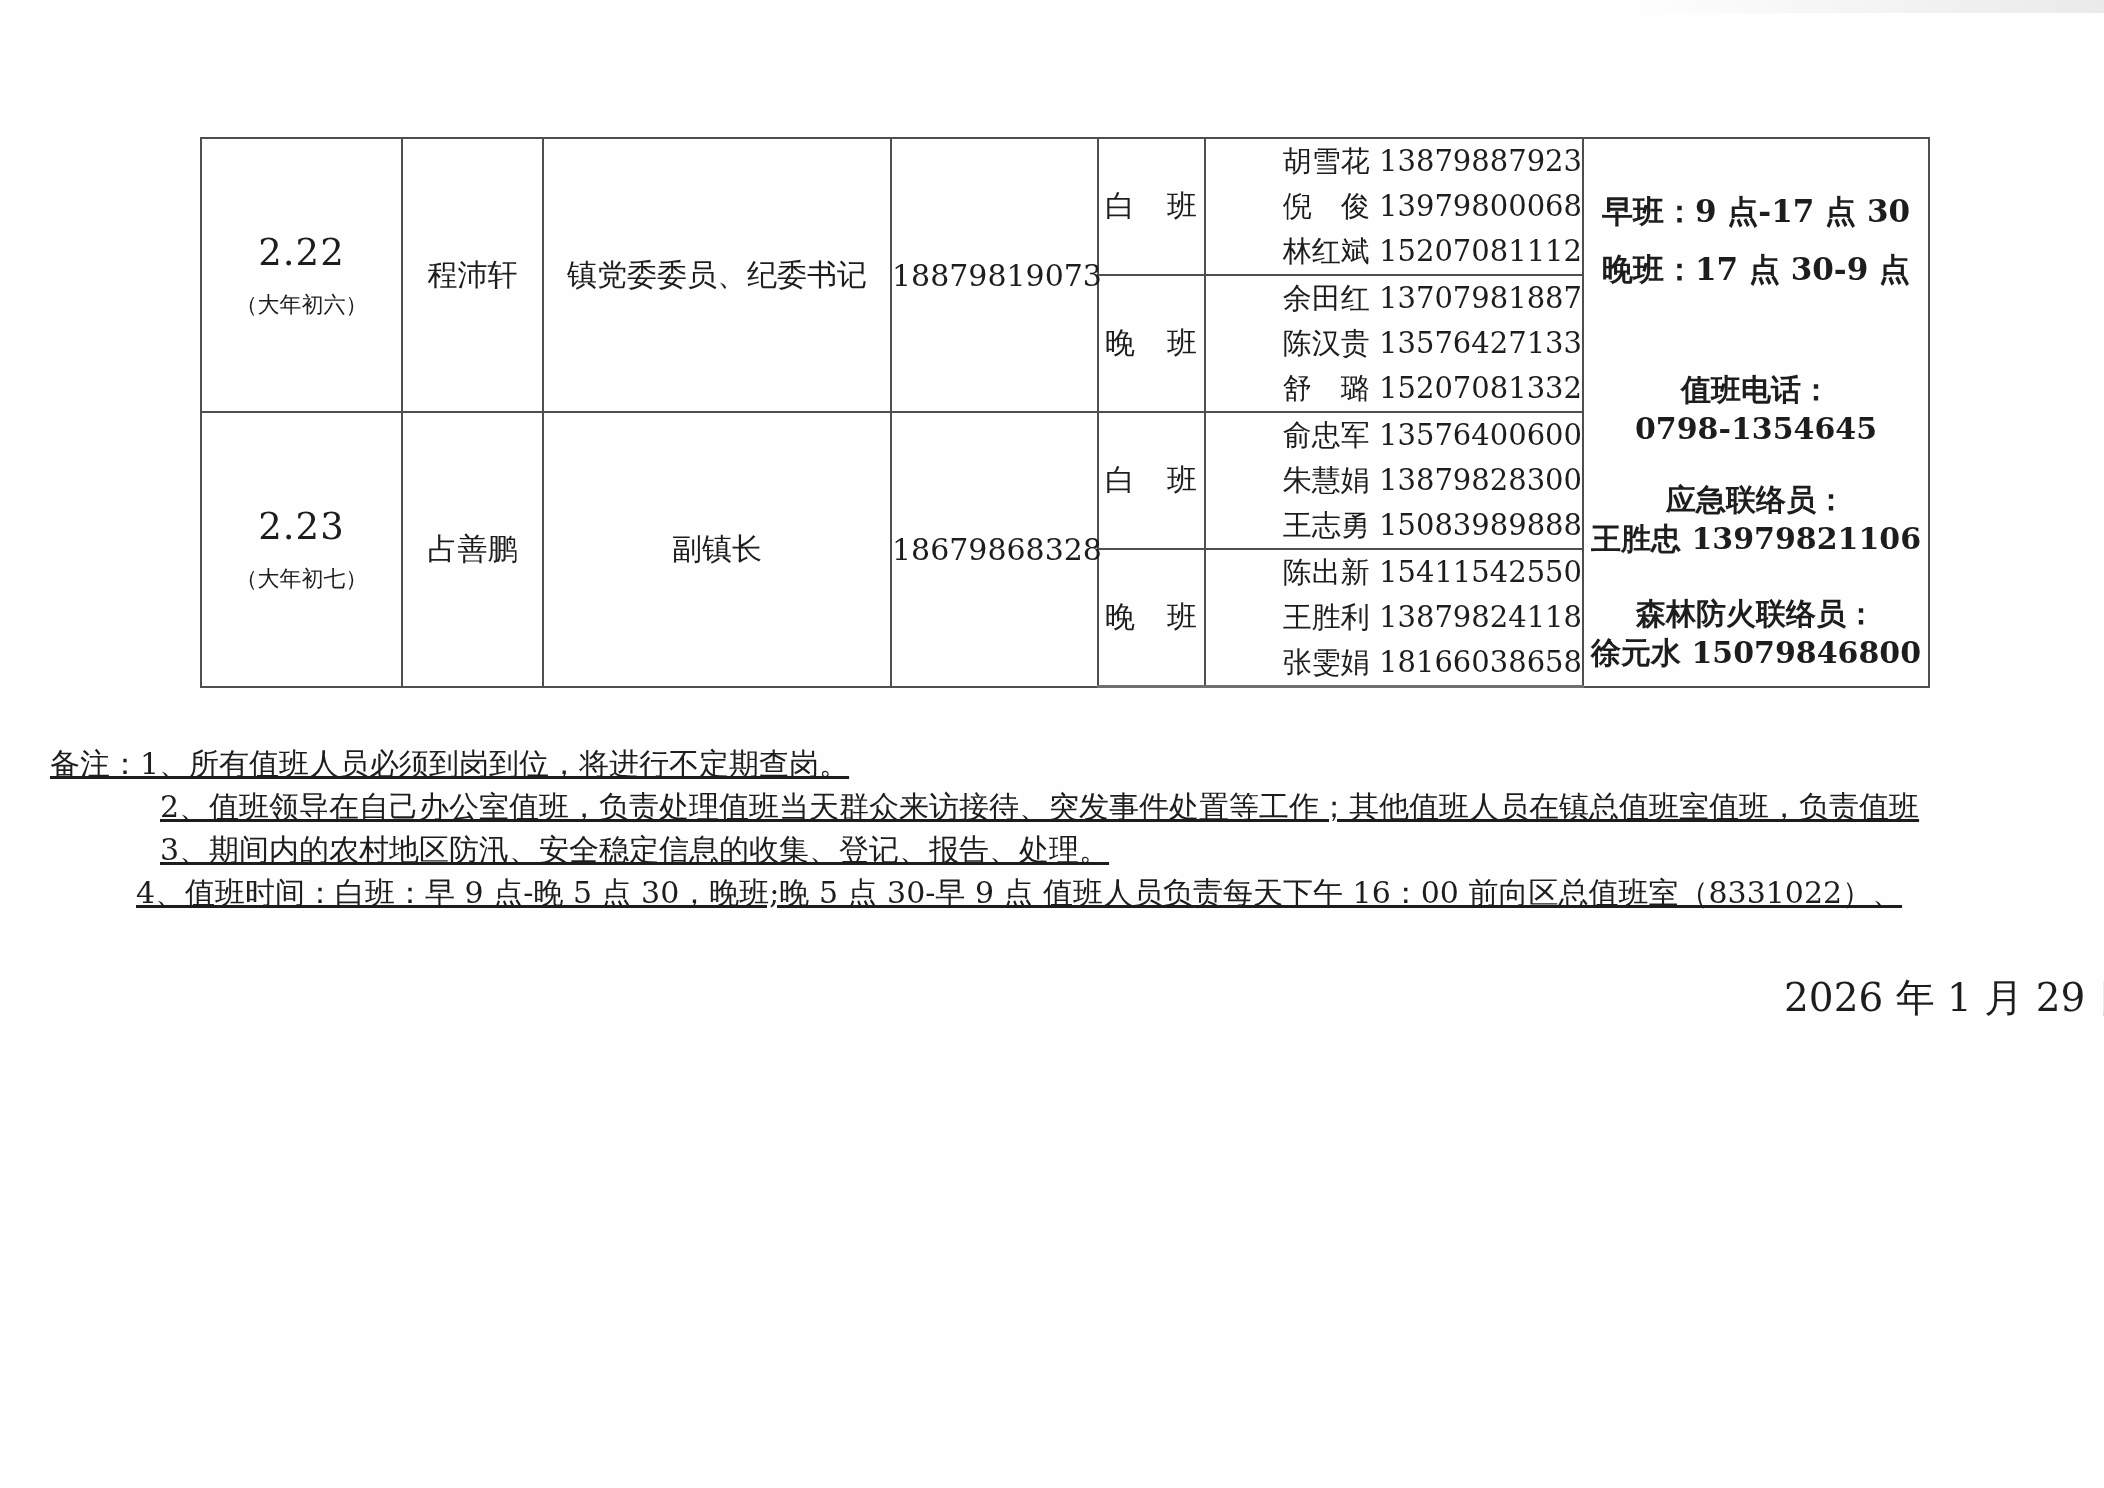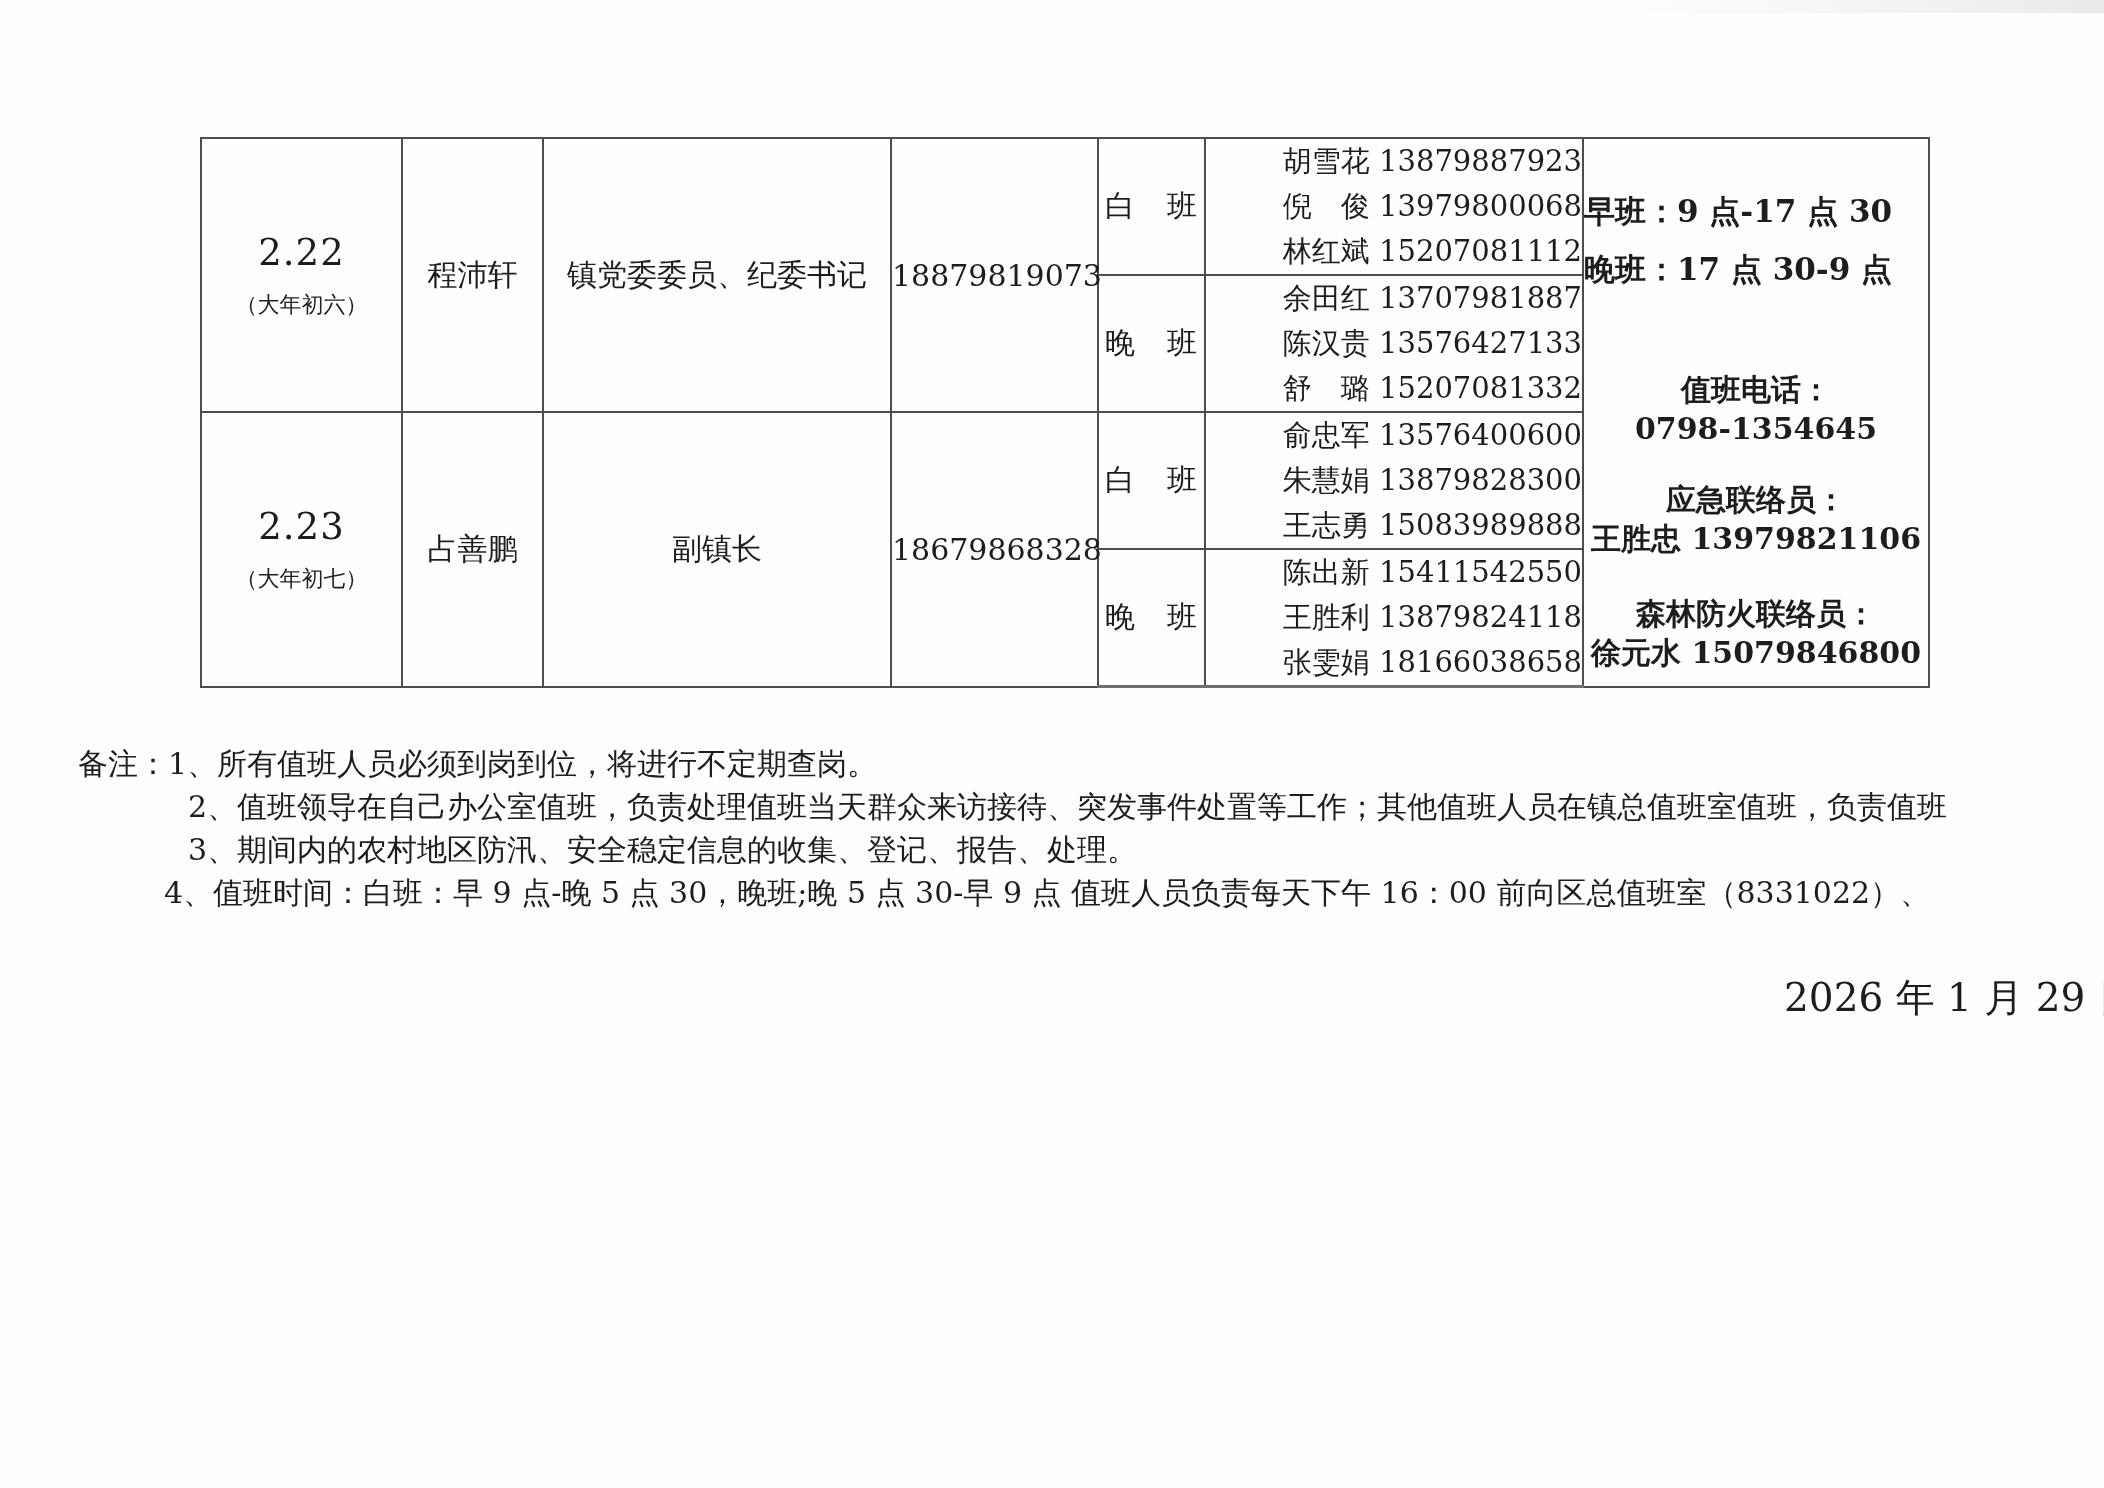--- a/index.html
+++ b/index.html
@@ -41,36 +41,37 @@
   table.duty tr { height: 136px; }
   table.duty tr.last td { border-bottom: 3px solid #6f6f6f; }
 
   .date-num   { font-size: 37px; letter-spacing: 1px; margin-bottom: 16px; }
   .date-lunar { font-size: 22px; font-family: Liberation Serif, serif; }
   .shift-label { letter-spacing: 1px; }
   td.people { text-align: left; padding-left: 38px; vertical-align: middle; }
   td.people .pl { line-height: 45px; font-size: 29px; white-space: nowrap; text-align: right; }
 
   td.info { vertical-align: top; font-weight: bold; }
-  td.info .wrap { display: flex; flex-direction: column; }
+  td.info .wrap { display: flex; flex-direction: column; align-items: center; }
   td.info .times { margin-top: 30px; text-align: left; line-height: 58px; font-size: 31px; white-space: nowrap; }
   td.info .blk { line-height: 39px; font-size: 30px; white-space: nowrap; }
   td.info .b1 { margin-top: 72px; }
   td.info .b2 { margin-top: 32px; }
   td.info .b3 { margin-top: 36px; }
 
   
   .notes {
     position: absolute;
-    left: 78px;
+    left: 50px;
     top: 742px;
     font-size: 30px;
     line-height: 43px;
     white-space: nowrap;
     color: #1d1d1d;
+    text-decoration: underline;
   }
   .notes .ln  { padding-left: 0; }
   .notes .i2  { padding-left: 110px; }
   .notes .i3  { padding-left: 110px; }
   .notes .i4  { padding-left: 86px; }
   .notes .i5  { padding-left: 129px; }
 
   .doc-date {
     position: absolute;
     left: 1784px;

